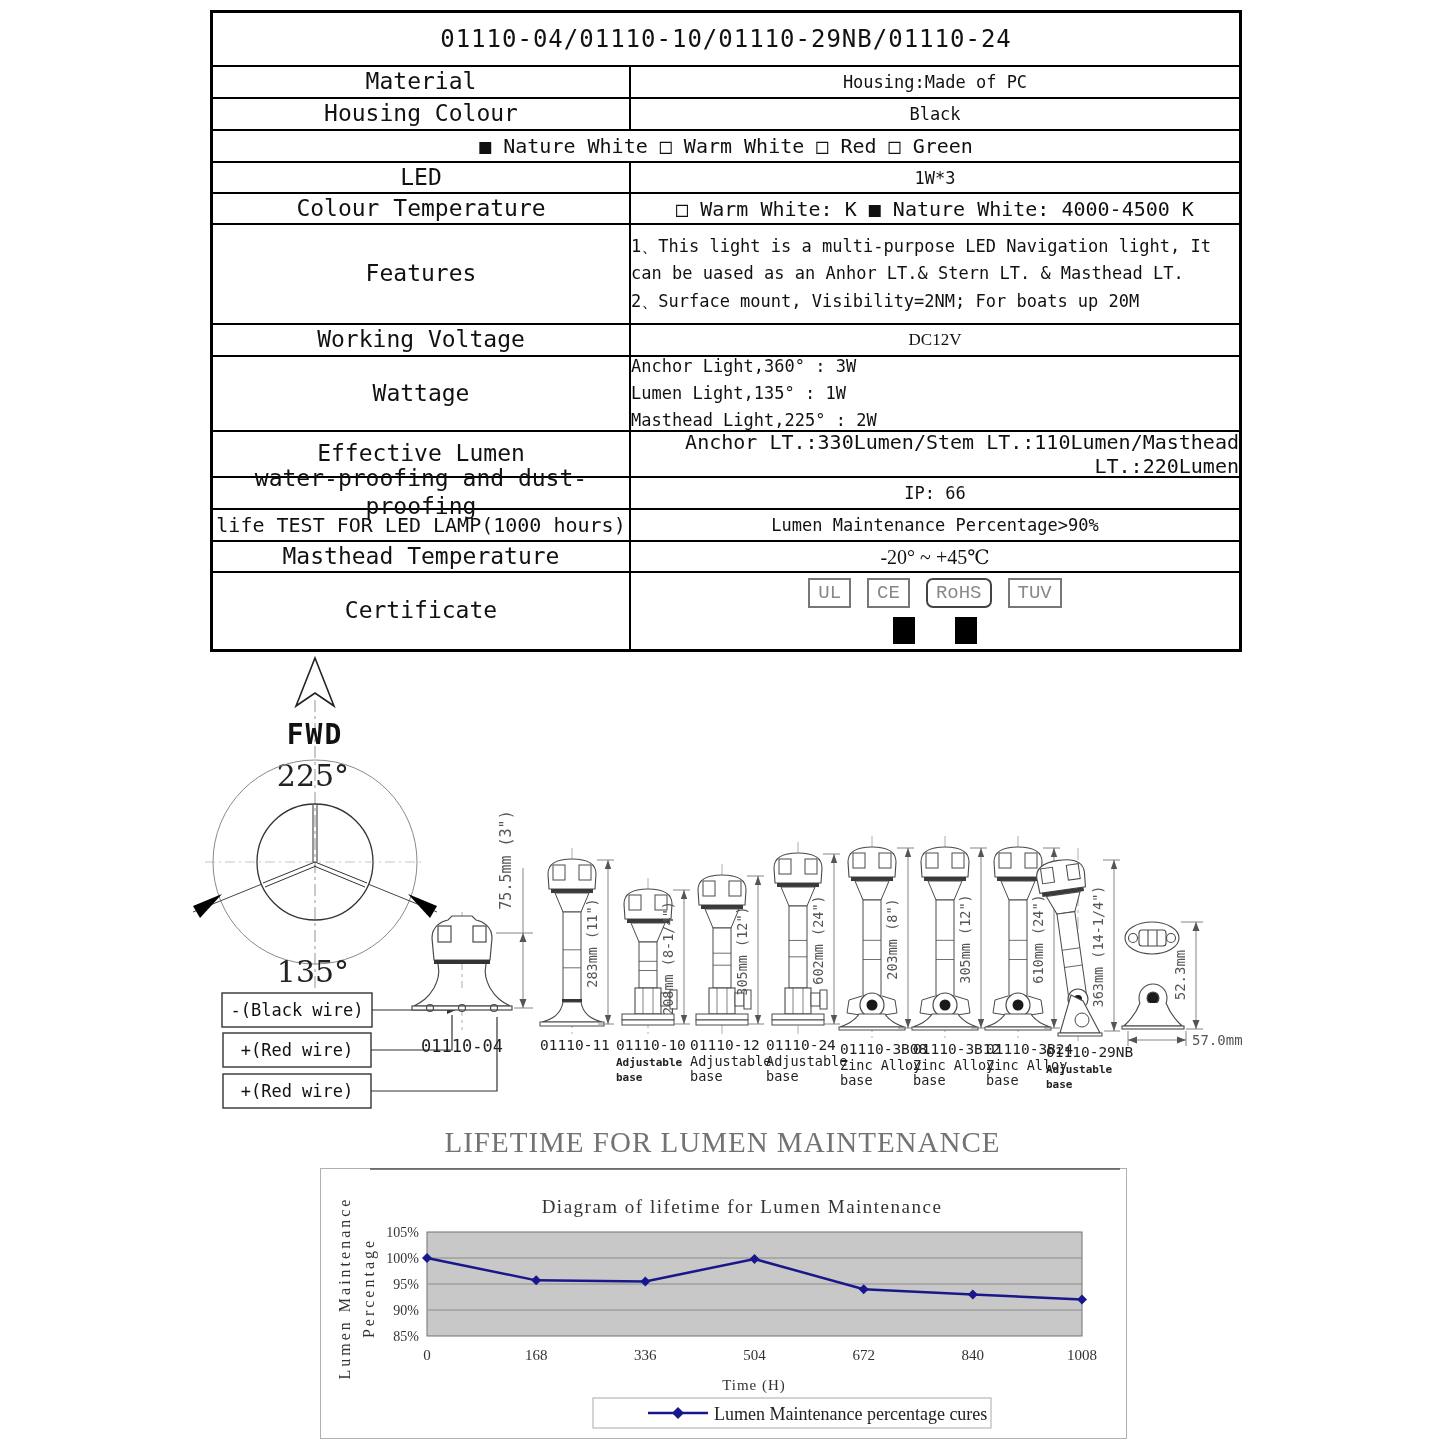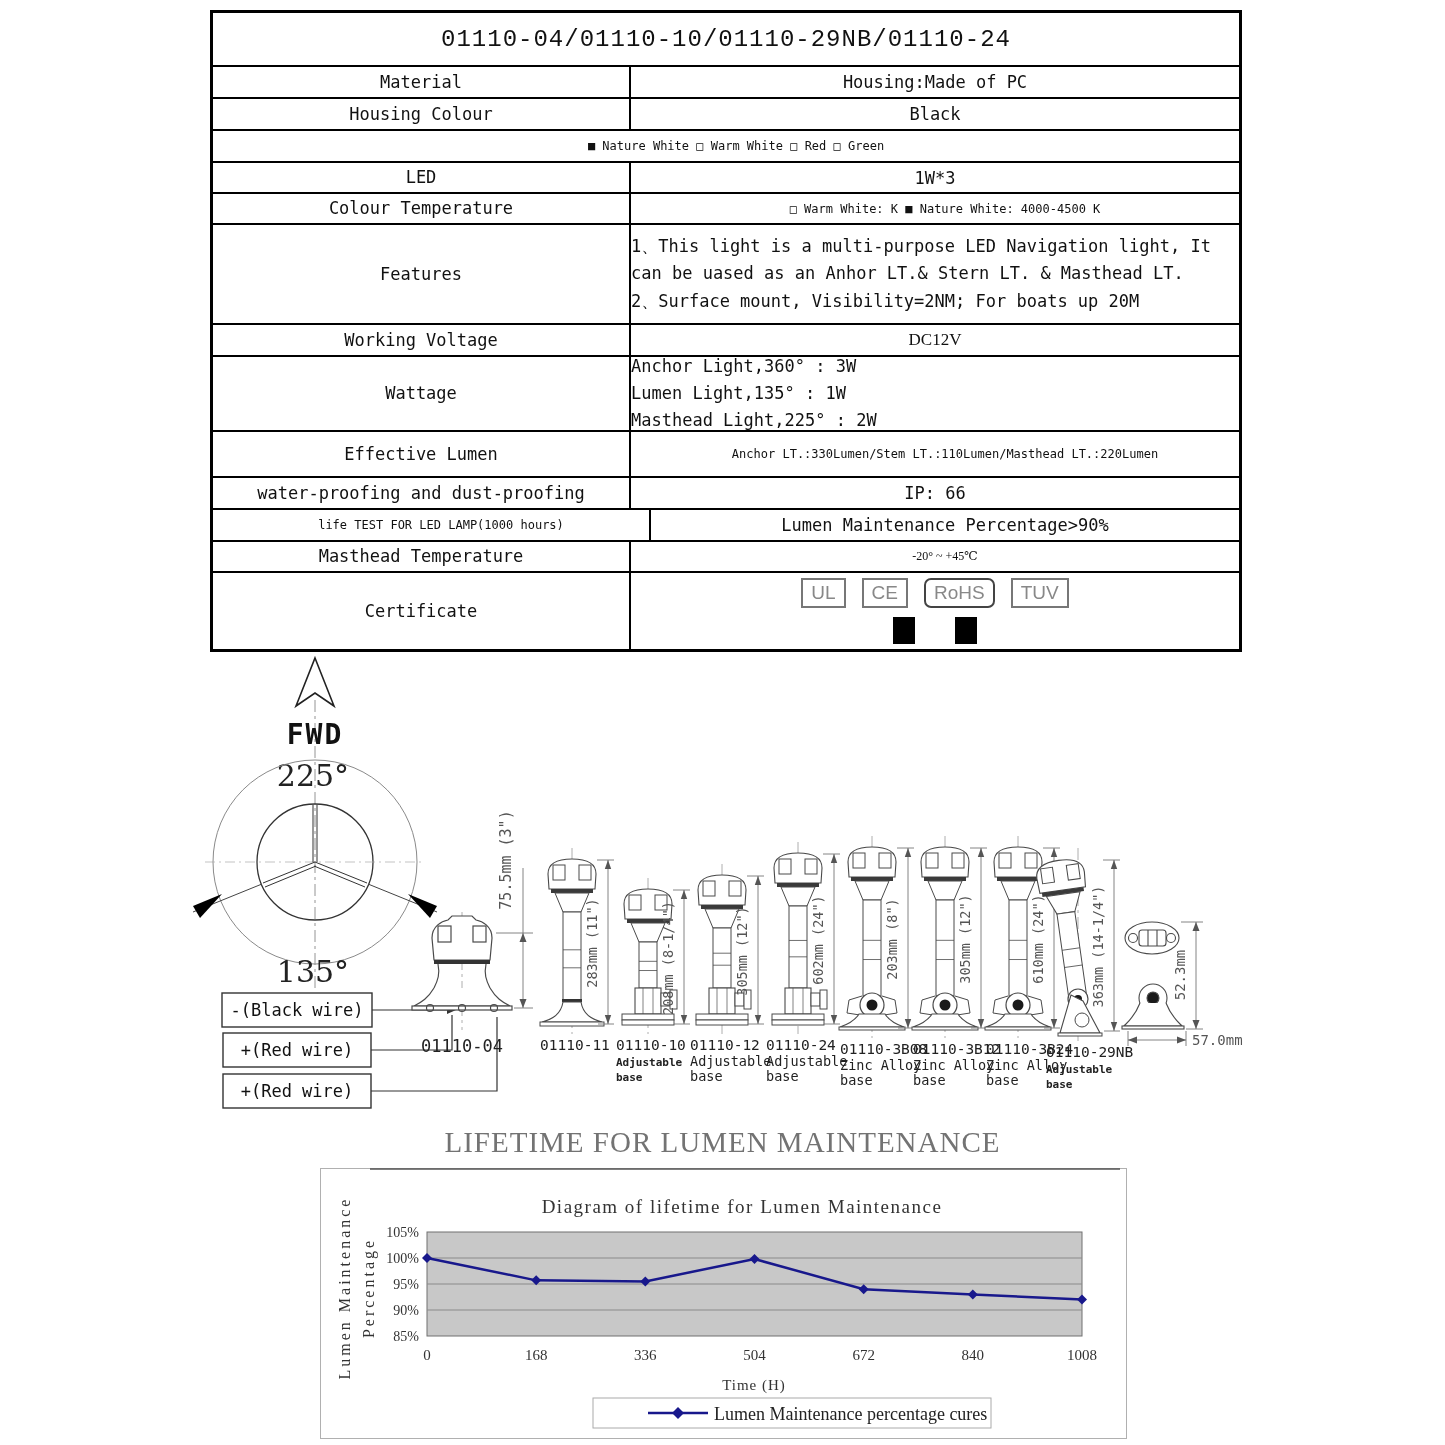--- a/index.html
+++ b/index.html
@@ -1,31 +1,31 @@
 <!DOCTYPE html>
 <html><head>
 <meta charset="utf-8">
 <style>
   html,body{margin:0;padding:0;background:#fff;}
   .sheet{position:relative;width:1445px;height:1445px;background:#fff;overflow:hidden;
          font-family:"DejaVu Sans Mono",monospace;color:#111;}
   
   .spec-table{position:absolute;left:210px;top:10px;width:1026px;border:3px solid #000;background:#fff;}
   .title-row{height:52px;display:flex;align-items:center;justify-content:center;
-             font-size:24px;letter-spacing:1px;font-family:Liberation Mono, monospace;}
+             font-size:24px;letter-spacing:1px;}
   .trow{display:flex;border-top:2px solid #000;}
   .tlabel{width:416px;border-right:2px solid #000;display:flex;align-items:center;
-          justify-content:center;font-size:17px;text-align:center;line-height:1.2;}
+          justify-content:center;font-size:23px;text-align:center;line-height:1.2;}
   .tval{flex:1;display:flex;align-items:center;justify-content:center;font-size:17px;text-align:right;}
   .tval.leftcol{flex-direction:column;align-items:flex-start;justify-content:center;padding-left:0;text-align:left;}
   .tval.leftcol div{line-height:1.6;}
   .serif{font-family:"Liberation Serif","DejaVu Serif",serif;border-radius:6px;}
-  .small16{font-size:12px;margin-left:20px;}
+  .small16{font-size:20px;}
   .badges{display:flex;gap:16px;align-items:center;justify-content:center;}
-  .badge{border:2px solid #777;color:#888;font-family:Liberation Sans, sans-serif;
+  .badge{border:2px solid #777;color:#888;font-family:Liberation Mono, monospace;
          font-size:19px;padding:2px 8px;background:#fff;}
   .badge.rohs{border-color:#444;border-radius:7px;}
   .certcell{flex-direction:column;gap:9px;}
   .marks{display:flex;gap:40px;justify-content:center;}
   .blacksq{width:22px;height:27px;background:#000;}
   
   .diagram-svg{position:absolute;left:0;top:650px;}
   .lifetime-heading{position:absolute;left:0;top:1126px;width:1445px;text-align:center;
       font-family:"Liberation Serif","DejaVu Serif",serif;font-size:29px;letter-spacing:1px;color:#737373;}
   .chart-svg{position:absolute;left:320px;top:1168px;}

